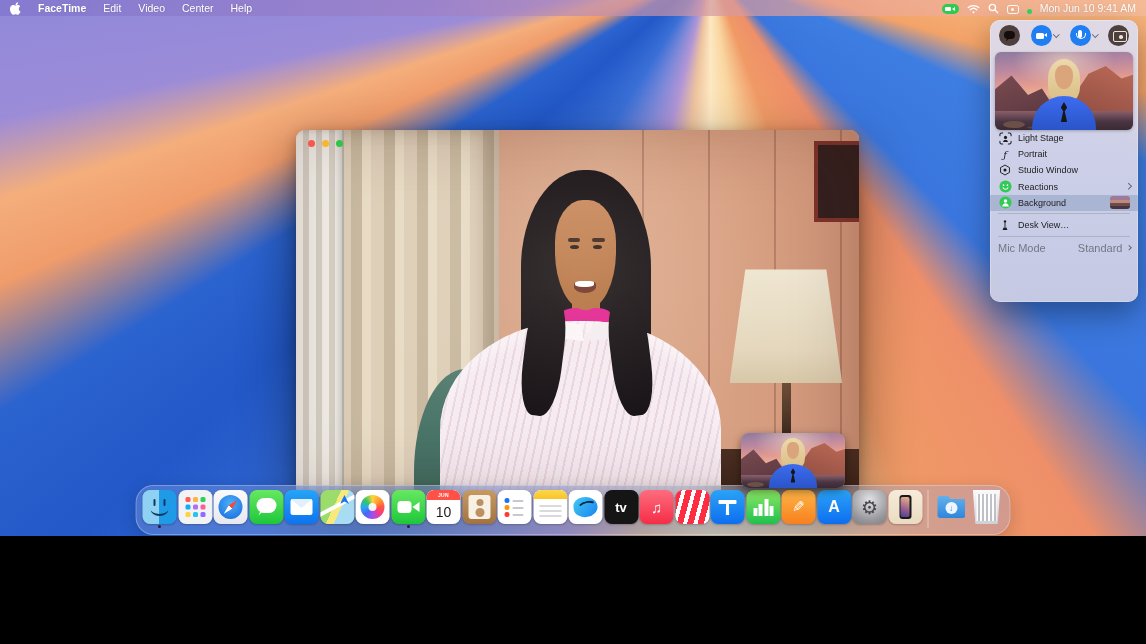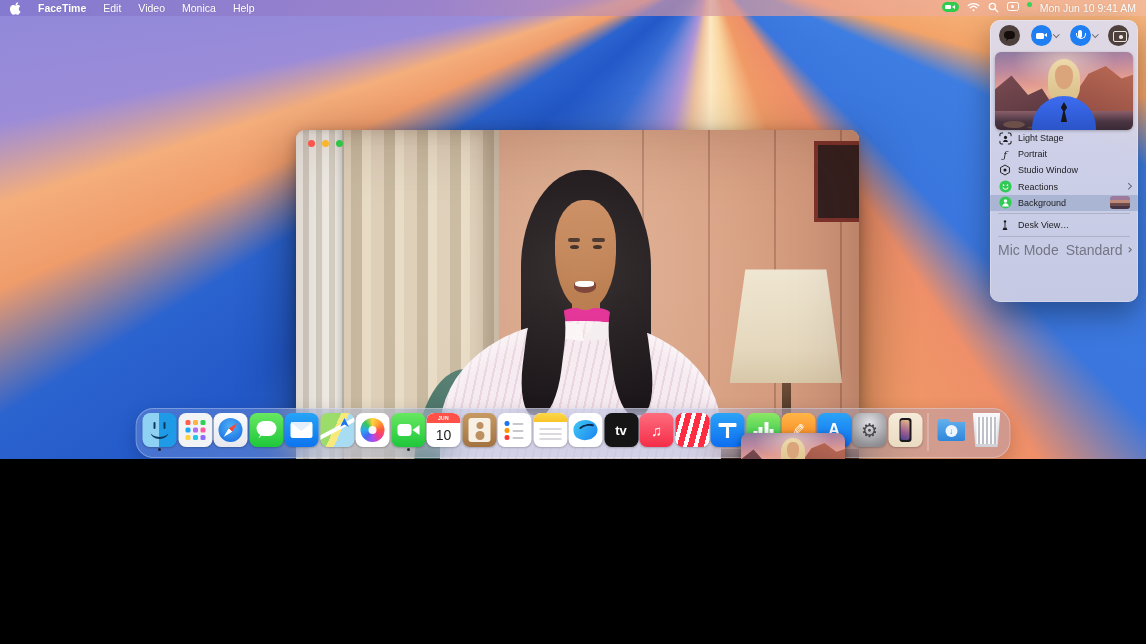--- a/index.html
+++ b/index.html
@@ -1,34 +1,34 @@
 <!DOCTYPE html>
 <html><head>
 <meta charset="utf-8">
 <style>
   html,body{margin:0;padding:0;background:#000;}
   *{box-sizing:border-box;}
-  .desktop{position:relative;width:1146px;height:459px;overflow:hidden;
+  .desktop{position:relative;width:1146px;height:536px;overflow:hidden;
     font-family:"Liberation Sans",sans-serif;
     background:conic-gradient(from 0deg at 62% -6%,
       #8d88da 0deg,#8d88da 88deg,#f6b57d 95deg,#f3a368 106deg,
       #3e7de2 114deg,#3a76dd 136deg,#ee8f69 146deg,#f09a66 160deg,
       #f9d6a0 172deg,#fce8c2 180deg,#eec39e 187deg,#b195d6 194deg,
       #7b88d8 202deg,#3a6fd6 212deg,#2258c8 228deg,#2b63cf 238deg,
       #f09c6b 246deg,#f4ae7c 252deg,#9c8cd8 258deg,#8d88da 270deg,#8d88da 360deg);}
   
   .menubar{position:absolute;left:0;top:0;right:0;height:16px;display:flex;align-items:center;
     padding:0 10px;color:#fff;font-size:10.5px;
     background:linear-gradient(90deg,rgba(128,117,205,.75),rgba(158,128,198,.7) 38%,rgba(233,162,148,.7) 72%,rgba(246,188,156,.78));}
   .mb-left{display:flex;align-items:center;gap:17px;}
   .mb-apple{display:flex;align-items:center;}
   .mb-apple svg{width:11px;height:13px;fill:#fff;}
   .mb-item{cursor:default;text-shadow:0 0 2px rgba(0,0,0,.15);}
   .mb-app{font-weight:700;}
-  .mb-right{margin-left:auto;display:flex;align-items:flex-start;gap:8px;}
+  .mb-right{margin-left:auto;display:flex;align-items:flex-end;gap:8px;}
   .mb-pill{position:relative;width:17px;height:10px;border-radius:5px;background:#2ecb4e;}
   .mb-pill::before{content:"";position:absolute;left:3px;top:3px;width:6px;height:4px;border-radius:1px;background:#fff;}
   .mb-pill::after{content:"";position:absolute;left:10px;top:3px;border-top:2px solid transparent;border-bottom:2px solid transparent;border-right:3px solid #fff;}
   .mb-right svg{display:block;}
   .cc-icon{position:relative;width:12px;height:9px;border:1.2px solid #fff;border-radius:2.5px;}
   .cc-icon::after{content:"";position:absolute;left:3.5px;top:2px;width:3px;height:3px;border-radius:50%;background:#fff;}
   .grn-dot{width:5px;height:5px;border-radius:50%;background:#35d65a;}
   .mb-clock{white-space:nowrap;text-shadow:0 0 2px rgba(0,0,0,.15);}
   
   .ft-window{position:absolute;left:296px;top:130px;width:563px;height:367px;border-radius:9px;
@@ -123,21 +123,21 @@
   .batt::before{content:"";position:absolute;left:1px;top:1px;bottom:1px;width:9px;background:#3a3a3e;border-radius:1px;}
   .batt::after{content:"";position:absolute;right:-2.5px;top:1.5px;width:1.5px;height:2.5px;background:rgba(60,60,67,.45);border-radius:0 1px 1px 0;}
   .prow{display:flex;align-items:center;gap:6px;height:16.2px;padding:0 8px;font-size:9px;}
   .prow.selected{background:rgba(86,118,160,.28);}
   .picon{width:14px;height:13px;display:flex;align-items:center;justify-content:center;flex:none;}
   .picon svg{display:block;}
   .fstop{font-family:"DejaVu Serif",serif;font-style:italic;font-size:10px;color:#1c1c1e;}
   .bg-thumb{margin-left:auto;width:20px;height:13px;border-radius:3px;flex:none;
     background:linear-gradient(180deg,#9d7a9a 0 28%,#c08a7a 28% 52%,#6e4a4a 52% 76%,#463344 76%);}
   .psep{height:1px;background:rgba(60,60,67,.18);margin:2.5px 8px;}
-  .mic-row{display:flex;align-items:center;gap:4px;padding:3px 8px 0;font-size:14px;color:rgba(60,60,67,.6);}
+  .mic-row{display:flex;align-items:center;gap:4px;padding:3px 8px 0;font-size:11px;color:rgba(60,60,67,.6);}
   .mic-val{margin-left:auto;}
   .spacer-r{margin-left:auto;}
   
   .dock{position:absolute;left:50%;bottom:1px;transform:translateX(-50%);display:flex;align-items:flex-start;gap:1.5px;
     padding:5px 7px 7px;border-radius:18px;background:rgba(150,170,225,.32);
     box-shadow:inset 0 0 0 1px rgba(255,255,255,.28),0 6px 18px rgba(0,0,0,.18);backdrop-filter:blur(18px);}
   .dock-item{position:relative;padding-bottom:3px;}
   .di{position:relative;width:34px;height:34px;border-radius:7.5px;flex:none;box-shadow:0 1px 2px rgba(0,0,0,.22);overflow:hidden;}
   .run-dot{position:absolute;bottom:-1px;left:50%;transform:translateX(-50%);width:3px;height:3px;border-radius:50%;background:rgba(25,25,35,.9);}
   .dock-sep{width:1px;height:38px;margin:0 4px;background:rgba(255,255,255,.45);}
@@ -226,21 +226,21 @@
   <div class="menubar">
     <div class="mb-left">
       <span class="mb-apple">
         <svg viewBox="0 0 14 17">
             <path d="M11.3 9c0-2.2 1.8-3.2 1.9-3.3-1-1.5-2.6-1.7-3.2-1.7-1.3-.1-2.6.8-3.2.8-.7 0-1.7-.8-2.8-.8C2.5 4 1.2 4.9.5 6.2c-1.5 2.6-.4 6.4 1 8.5.7 1 1.6 2.2 2.7 2.1 1.1 0 1.5-.7 2.8-.7s1.7.7 2.8.7 1.9-1 2.6-2.1c.8-1.2 1.2-2.4 1.2-2.4s-2.3-.9-2.3-3.3zM9.5 3c.6-.7 1-1.7.9-2.7-.9 0-1.9.6-2.5 1.3-.6.6-1 1.6-.9 2.6 1 .1 2-.5 2.5-1.2z"></path>
           </svg>
       </span>
       <span class="mb-item mb-app">FaceTime</span>
       <span class="mb-item">Edit</span>
       <span class="mb-item">Video</span>
-      <span class="mb-item">Monica</span>
+      <span class="mb-item">Center</span>
       <span class="mb-item">Help</span>
     </div>
     <div class="mb-right">
       <span class="mb-pill"></span>
       <span>
         <svg width="13" height="10" viewBox="0 0 16 12" fill="none" stroke="#fff" stroke-width="1.6" stroke-linecap="round">
             <path d="M1.5 4.2a10 10 0 0 1 13 0"></path>
             <path d="M4 6.9a6 6 0 0 1 8 0"></path>
             <circle cx="8" cy="10" r="1.2" fill="#fff" stroke="none"></circle>
           </svg>

